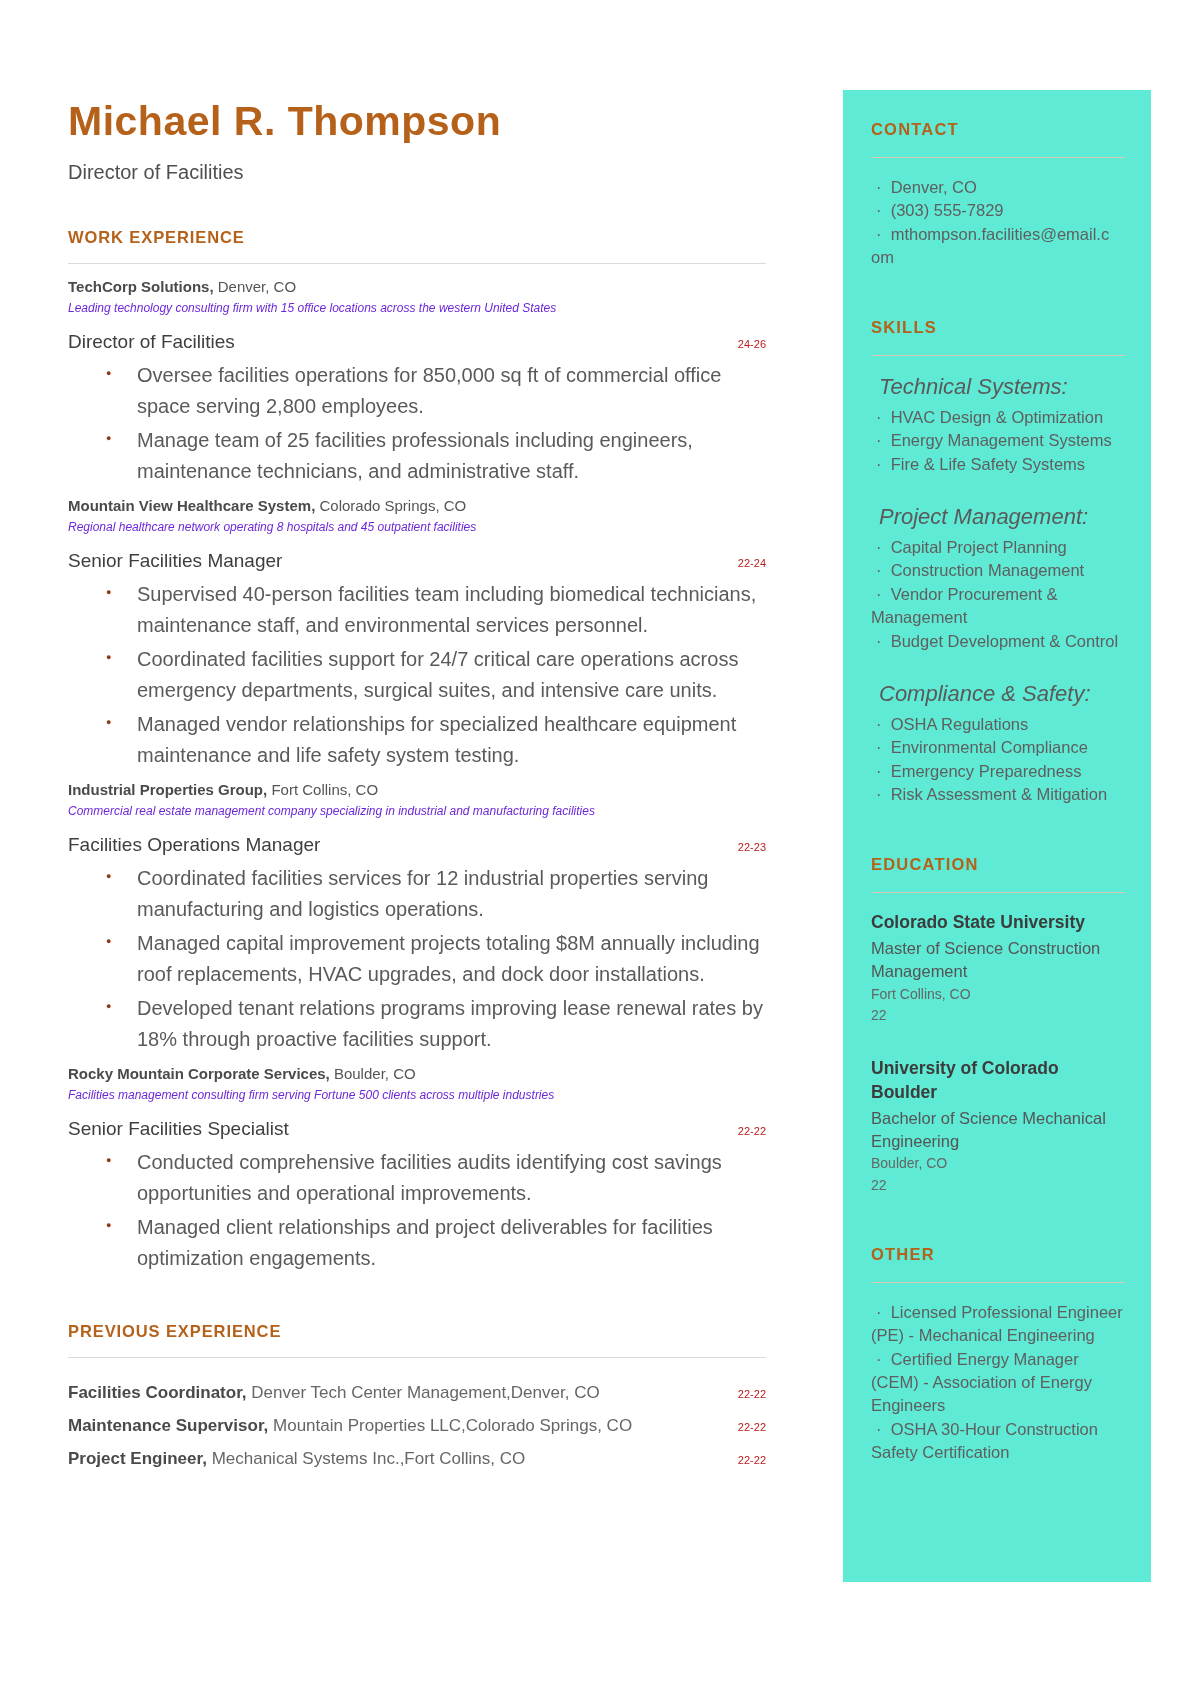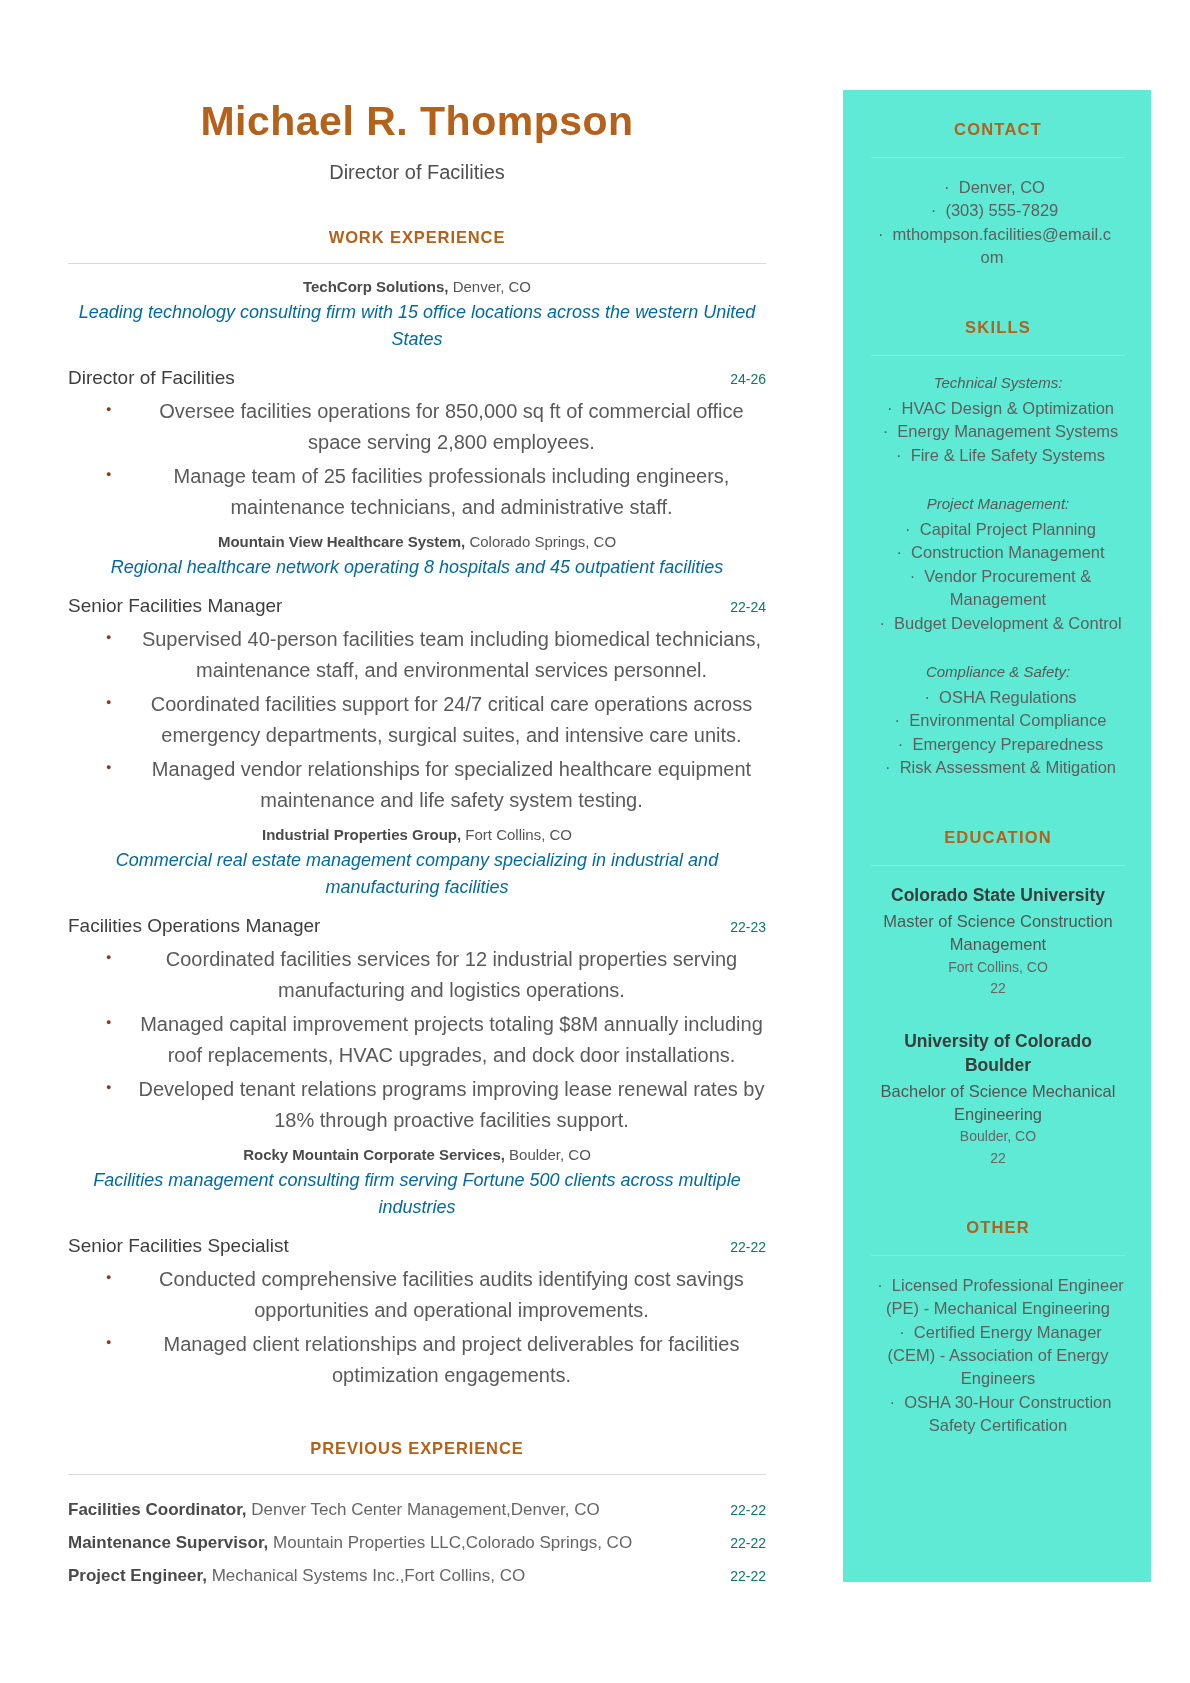--- a/index.html
+++ b/index.html
@@ -2,34 +2,34 @@
 <html><head>
 <meta charset="utf-8">
 <style>
   * { box-sizing: border-box; }
   html,body { margin:0; padding:0; }
   body {
     width:1190px; height:1683px; background:#ffffff;
     font-family:"Liberation Sans", sans-serif;
     -webkit-font-smoothing:antialiased;
   }
-  .page { position:relative; width:1190px; height:1683px; overflow:hidden;text-align:center; }
+  .page { position:relative; width:1190px; height:1683px; overflow:hidden; }
 
   
   .left-col { position:absolute; left:68px; top:98px; width:698px; }
   h1.name { font-size:41px; font-weight:700; color:#b5611a; letter-spacing:.5px; margin:0 0 16px; }
   .subtitle { font-size:20px; color:#4f4f4f; margin:0 0 44px; }
   h2.sec { font-size:16.5px; font-weight:700; color:#b5611a; letter-spacing:.9px; margin:0 0 16px; }
   hr.rule { border:none; border-top:1px solid #dadada; margin:0 0 14px; }
   .company { font-size:15px; color:#555; margin:10px 0 4px; }
   .company strong { color:#4a4a4a; font-weight:700; }
-  .desc { font-size:18px; font-style:italic; color:#0369a1; line-height:1.5; margin:0 0 8px; }
+  .desc { font-size:12px; font-style:italic; color:#6d28d9; line-height:1.5; margin:0 0 8px; }
   .trow { display:flex; justify-content:space-between; align-items:baseline; margin:14px 0 7px; }
   .jtitle { font-size:19px; color:#3e3e3e; }
-  .dates { font-size:14px; color:#0f766e; }
+  .dates { font-size:11px; color:#b91c1c; }
   ul.bullets { list-style:none; margin:0; padding:0; }
   ul.bullets li {
     position:relative; padding-left:69px; font-size:20px; color:#5a5a5a;
     line-height:1.55; margin:0 0 3px;
   }
   ul.bullets li::before {
     content:"●"; position:absolute; left:38px; top:7px;
     font-size:9px; color:#8a3b10;
   }
   h2.prev { margin-top:48px; }
@@ -43,21 +43,21 @@
     position:absolute; left:843px; top:90px; width:308px; min-height:1492px;
     background:#5eead4; padding:30px 26px 34px 28px;
   }
   .sidebar h3 { font-size:16.5px; font-weight:700; color:#b5611a; letter-spacing:1.2px; margin:0 0 18px; }
   .sidebar h3.mt { margin-top:48px; }
   hr.srule { border:none; border-top:1px solid #d8cbb6; margin:0 0 18px; }
   .sitem { font-size:16.5px; color:#5f5f5f; line-height:1.42; text-indent:5px;
            overflow-wrap:break-word; }
   .sitem::before { content:"·\00a0\00a0"; color:#5f5f5f; }
   .contact-wrap { max-width:242px; }
-  .glabel { font-size:15px; font-style:italic; color:#5a5a5a; margin:0 0 6px; }
+  .glabel { font-size:22px; font-style:italic; color:#5a5a5a; margin:0 8px 6px; }
   .group { margin-bottom:28px; }
   .group:last-of-type { margin-bottom:0; }
   .school { margin-bottom:30px; }
   .sname { font-size:17.5px; font-weight:600; color:#3c3c3c; line-height:1.35; margin:0 0 3px; }
   .sdeg  { font-size:16.5px; color:#555; line-height:1.4; margin:0; }
   .sloc, .syr { font-size:14px; color:#666; line-height:1.55; margin:0; }
 </style>
 </head>
 <body>
 

